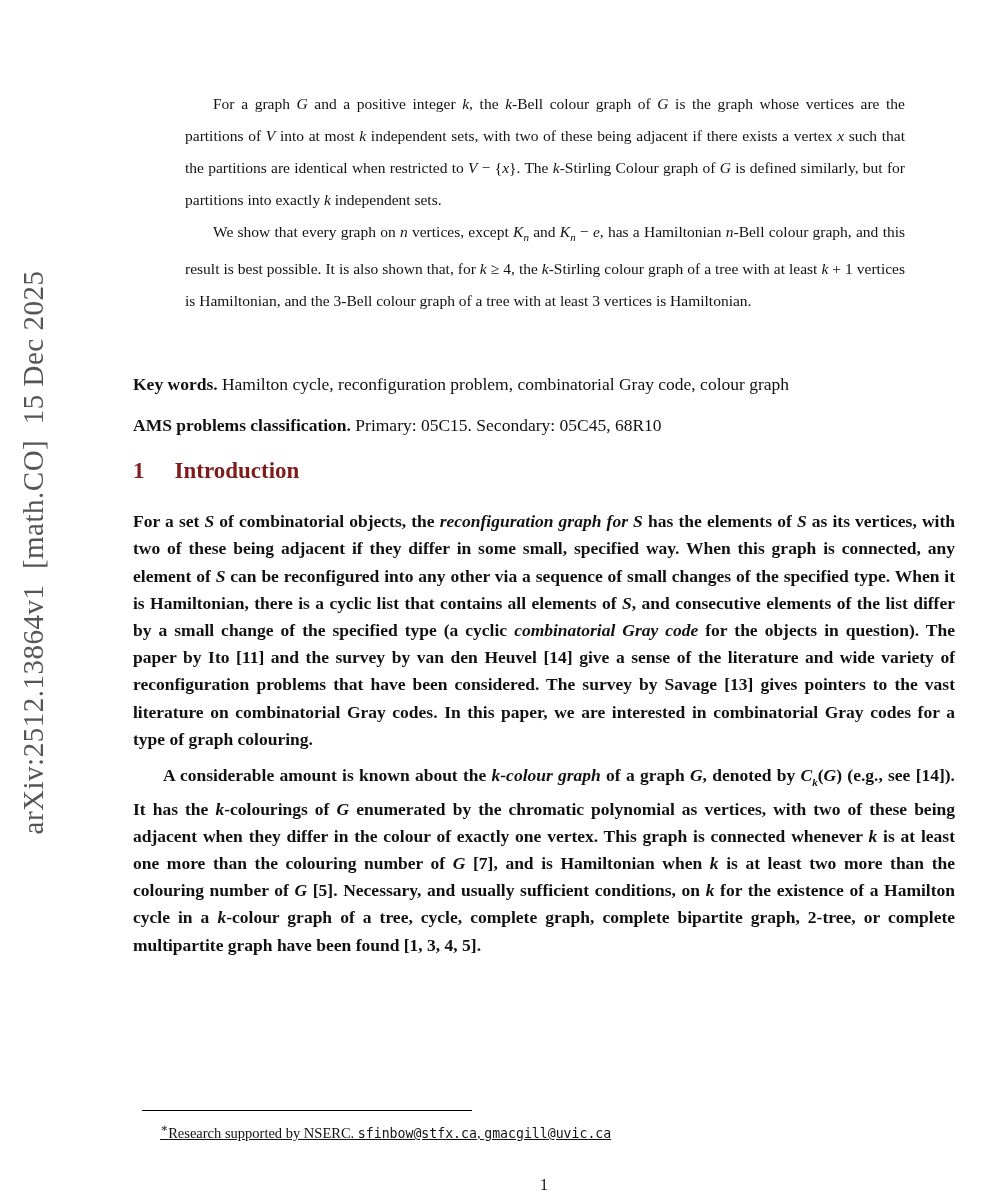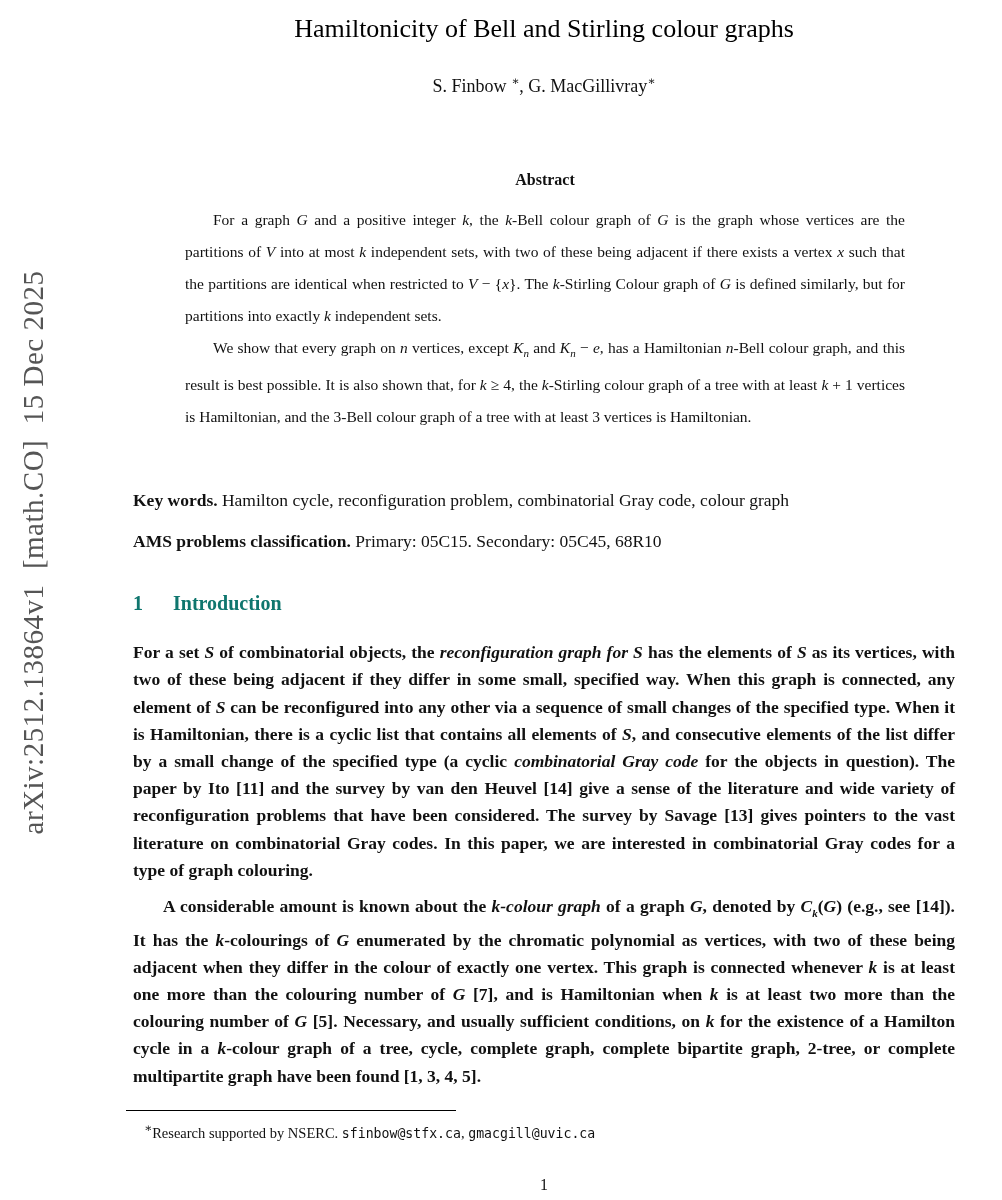--- a/index.html
+++ b/index.html
@@ -60,42 +60,43 @@
     text-align: justify;
     text-indent: 28px;
   }
   .meta-line {
     font-size: 17.5px;
     line-height: 26px;
     margin-top: 15px;
   }
   .meta-first { margin-top: 54px; }
   .section-heading {
-    margin-top: 38px;
-    font-size: 20px;
+    margin-top: 20px;
+    font-size: 23px;
     font-weight: bold;
-    color: #0f766e;
+    color: #7f1d1d;
   }
   .section-number { display: inline-block; margin-right: 30px; }
   .body-p {
     font-size: 17.5px;
     line-height: 27.2px;
     text-align: justify;
     margin-top: 24px;
     font-weight: bold;
   }
   .body-p.indent-first {
     margin-top: 9px;
     text-indent: 30px;
   }
   .footnote {
     position: absolute;
-    left: 120px;
+    left: 136px;
     bottom: 56px;
     width: 822px;
+    text-decoration: underline;
   }
   .footnote-rule {
     width: 330px;
     border: none;
     border-top: 1.2px solid #000;
     margin: 0 0 7px 6px;
   }
   .footnote-text {
     font-size: 14.5px;
     line-height: 20px;
@@ -118,26 +119,23 @@
 </style>
 </head>
 <body>
 
 <div class="page">
 
   <div class="arxiv-watermark">arXiv:2512.13864v1  [math.CO]  15 Dec 2025</div>
 
   <div class="content">
 
-    <h1 class="paper-title">Hamiltonicity of Bell and Stirling colour graphs</h1>
 
-    <div class="authors">S. Finbow <sup>∗</sup>, G. MacGillivray<sup>∗</sup></div>
 
     <div class="abstract-block">
-      <div class="abstract-heading">Abstract</div>
       <p class="abstract-p">For a graph <i>G</i> and a positive integer <i>k</i>, the <i>k</i>-Bell colour graph of <i>G</i> is the graph whose vertices are the partitions of <i>V</i> into at most <i>k</i> independent sets, with two of these being adjacent if there exists a vertex <i>x</i> such that the partitions are identical when restricted to <i>V</i> − {<i>x</i>}. The <i>k</i>-Stirling Colour graph of <i>G</i> is defined similarly, but for partitions into exactly <i>k</i> independent sets.</p>
       <p class="abstract-p">We show that every graph on <i>n</i> vertices, except <i>K</i><sub><i>n</i></sub> and <i>K</i><sub><i>n</i></sub> − <i>e</i>, has a Hamiltonian <i>n</i>-Bell colour graph, and this result is best possible. It is also shown that, for <i>k</i> ≥ 4, the <i>k</i>-Stirling colour graph of a tree with at least <i>k</i> + 1 vertices is Hamiltonian, and the 3-Bell colour graph of a tree with at least 3 vertices is Hamiltonian.</p>
     </div>
 
     <p class="meta-line meta-first"><b>Key words.</b> Hamilton cycle, reconfiguration problem, combinatorial Gray code, colour graph</p>
 
     <p class="meta-line"><b>AMS problems classification.</b> Primary: 05C15. Secondary: 05C45, 68R10</p>
 
     <h2 class="section-heading">
       <span class="section-number">1</span><span>Introduction</span>

